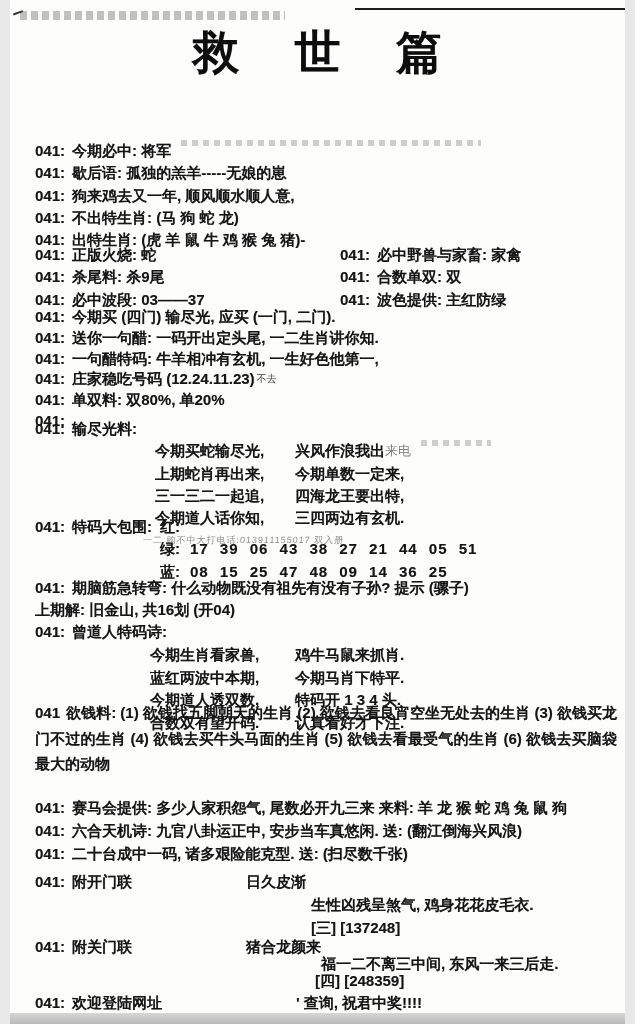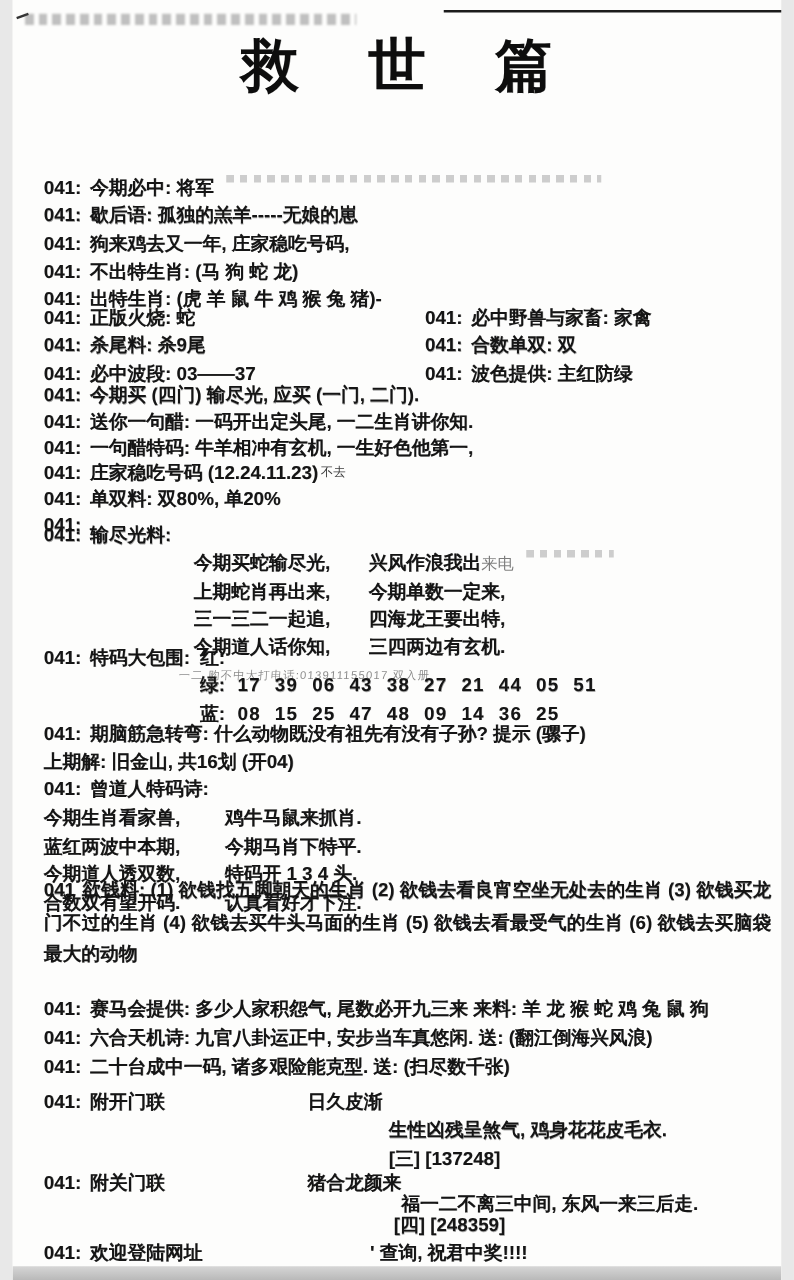--- a/index.html
+++ b/index.html
@@ -32,21 +32,21 @@
     box-sizing:border-box; color:#0d0d0d;
   }
   .sec { position:absolute; left:25px; right:8px; }
   .lh22 { line-height:22.3px; } .lh21 { line-height:20.8px; }
   .lh23 { line-height:23px; }  .lh25 { line-height:25.5px; }
   .row { display:flex; white-space:nowrap; }
   .no { flex:none; width:37px; }
   .pair { display:flex; white-space:nowrap; }
   .cl { flex:none; width:305px; display:flex; }
   .cr { display:flex; flex:auto; }
-  .poem1 { margin-left:120px; } .poem2 { }
+  .poem1 { margin-left:120px; } .poem2 { margin-left:115px; }
   .pline { display:flex; white-space:nowrap; }
   .ph { flex:none; width:140px; }
   .subnote { font-size:10px; font-weight:400; vertical-align:-7px; margin-left:2px; opacity:.85; text-shadow:none; }
   .tiny-noise { font-size:13px; font-weight:400; opacity:.55; vertical-align:-4px; letter-spacing:0; text-shadow:none; }
   .nums { word-spacing:6px; letter-spacing:1px; }
   .bw-sub { margin-left:125px; display:flex; }
   .bw-label { flex:none; margin-right:10px; }
   .watermark {
     position:absolute; left:108px; top:13px; font-size:9px; font-weight:400;
     opacity:.5; letter-spacing:1px; white-space:nowrap; text-shadow:none;
@@ -76,21 +76,21 @@
       <span class="no">041:</span>
       <span>今期必中: 将军</span>
       <span class="noise-dashes" style="width:300px"></span>
     </div>
     <div class="row">
       <span class="no">041:</span>
       <span>歇后语: 孤独的羔羊-----无娘的崽</span>
     </div>
     <div class="row">
       <span class="no">041:</span>
-      <span>狗来鸡去又一年, 庄家稳吃号码,</span>
+      <span>狗来鸡去又一年, 顺风顺水顺人意,</span>
     </div>
     <div class="row">
       <span class="no">041:</span>
       <span>不出特生肖: (马 狗 蛇 龙)</span>
     </div>
     <div class="row">
       <span class="no">041:</span>
       <span>出特生肖: (虎 羊 鼠 牛 鸡 猴 兔 猪)-</span>
     </div>
   </div>

